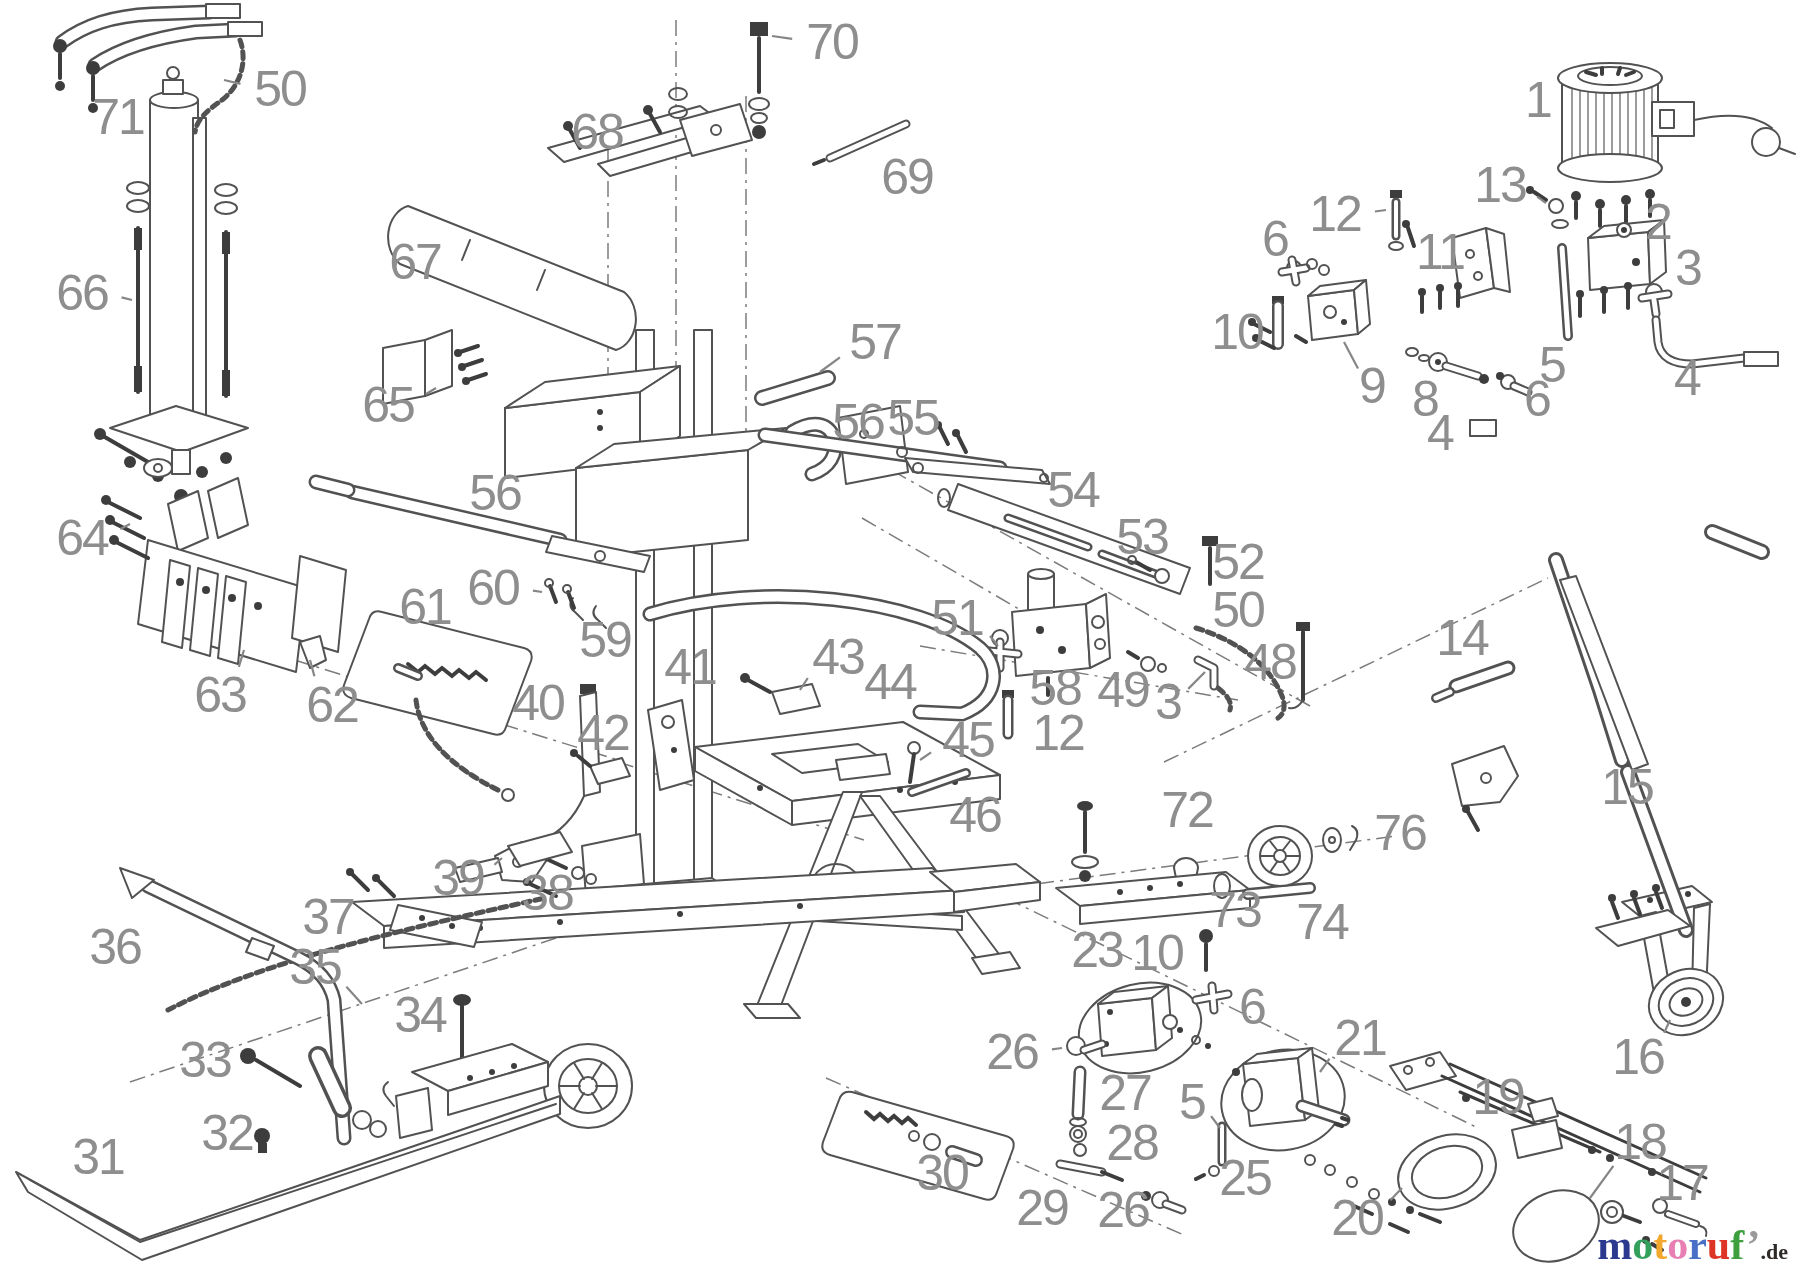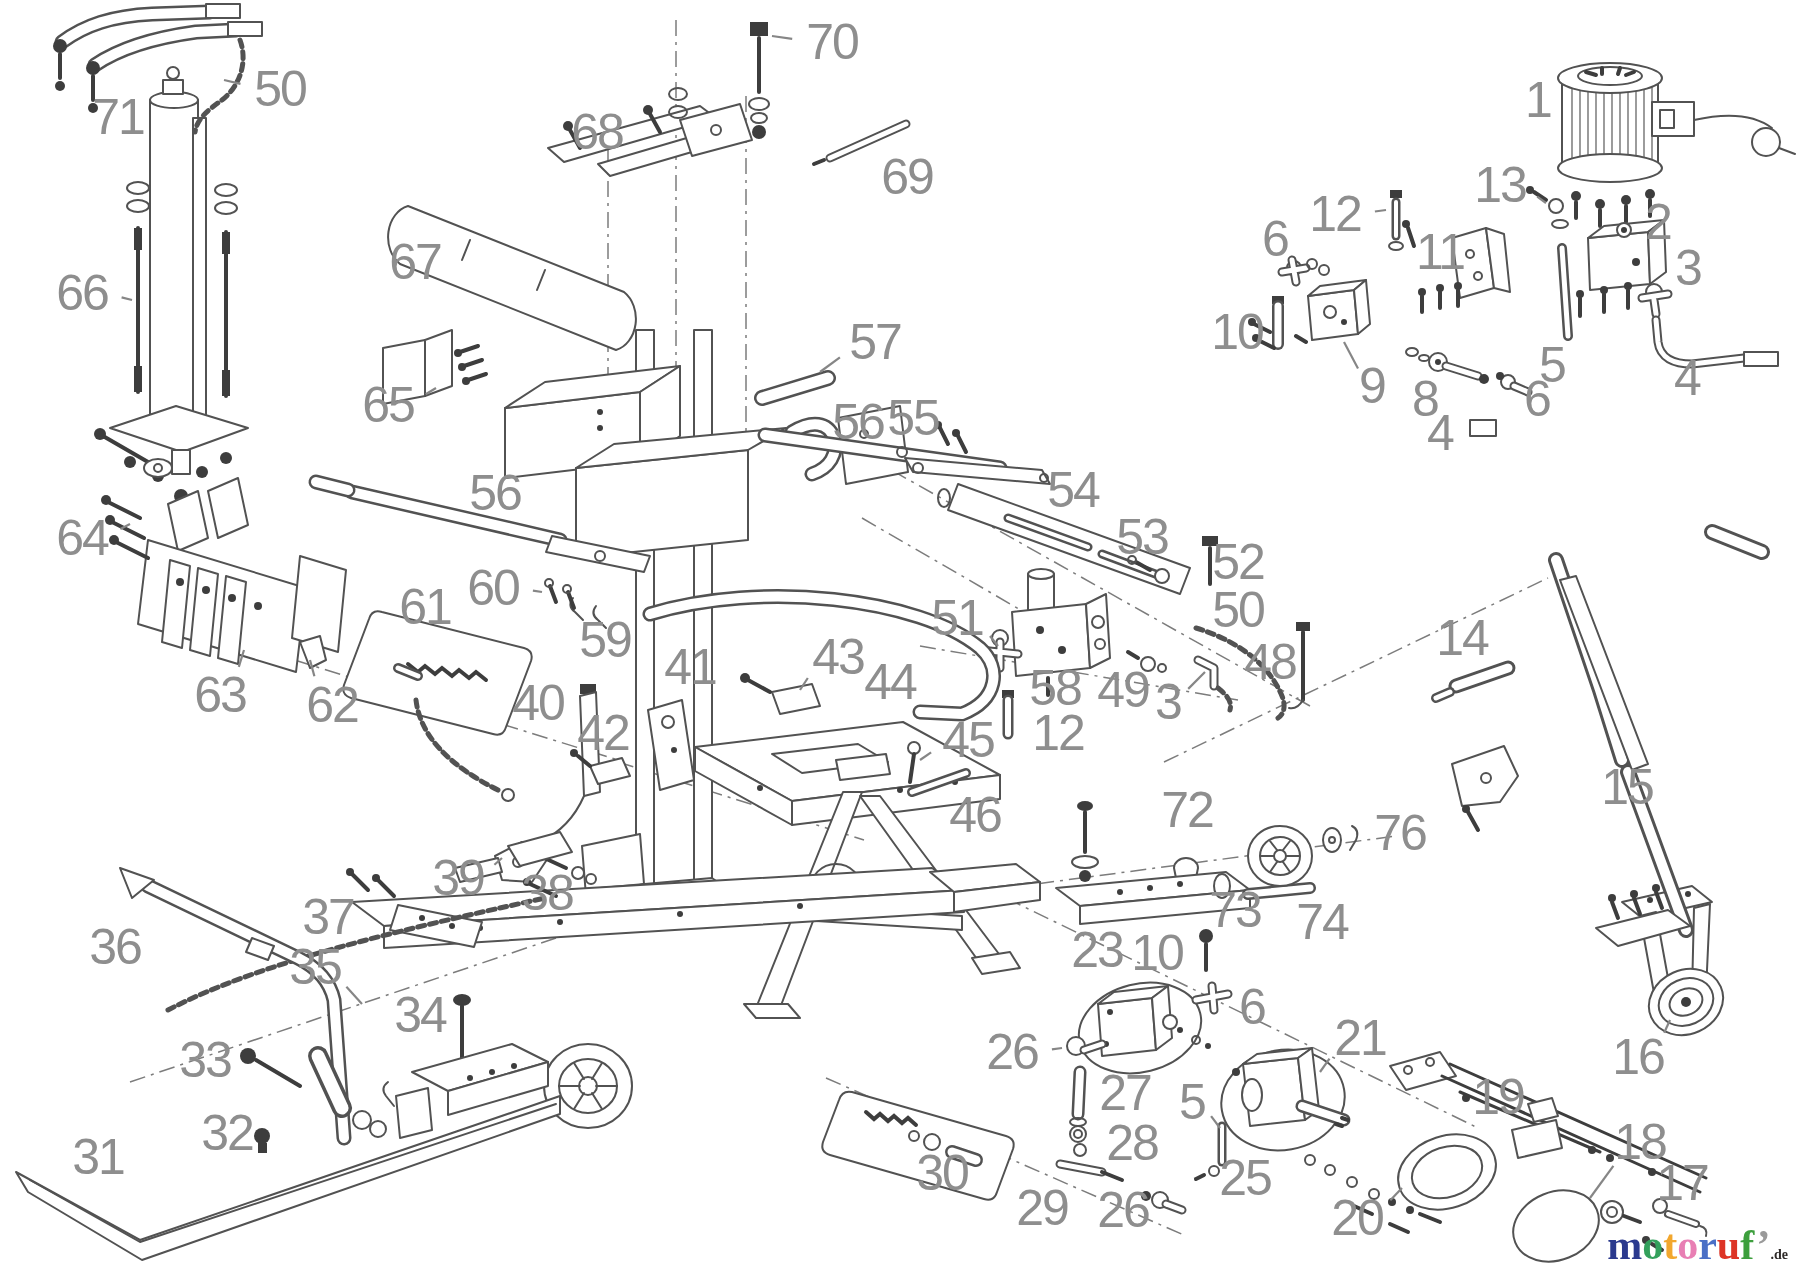--- a/index.html
+++ b/index.html
@@ -15,21 +15,21 @@
   .p{stroke:#525252;stroke-width:9;fill:none;stroke-linecap:round;stroke-linejoin:round}
   .pi{stroke:#ffffff;stroke-width:5;fill:none;stroke-linecap:round;stroke-linejoin:round}
   .b{stroke:#3d3d3d;stroke-width:4;fill:none;stroke-linecap:round}
   .bb{fill:#3d3d3d;stroke:none}
   .ch{stroke:#525252;stroke-width:5;fill:none;stroke-dasharray:7 5;stroke-linecap:round}
   .ax{stroke:#7c7c7c;stroke-width:1.5;fill:none;stroke-dasharray:16 6 3 6}
   .callout{font-family:"Liberation Sans",sans-serif;font-size:50px;fill:#8e8e8e;letter-spacing:-2px}
   .leader{stroke:#868686;stroke-width:2.2}
   .logo{position:absolute;right:12px;bottom:6px;font-family:"Liberation Serif",serif;
         font-weight:bold;font-size:42px;line-height:1;white-space:nowrap}
-  .logo .de{font-size:14px;font-weight:bold}
+  .logo .de{font-size:22px;font-weight:bold}
 </style>
 </head>
 <body>
 
 <div class="stage">
 <svg id="art" width="1800" height="1272" viewBox="0 0 1800 1272">
 
   <g>
     <path class="ax" d="M676,20V400 M746,96V440 M608,150V420 M838,440L1310,706 M862,518L1062,634 M920,646L1238,700 M946,896L1396,836 M130,1082L556,938 M826,1078L1186,1236 M1006,898L1478,1128 M1164,762L1548,578 M236,642L618,760 M618,762L864,840"></path>
   </g>

